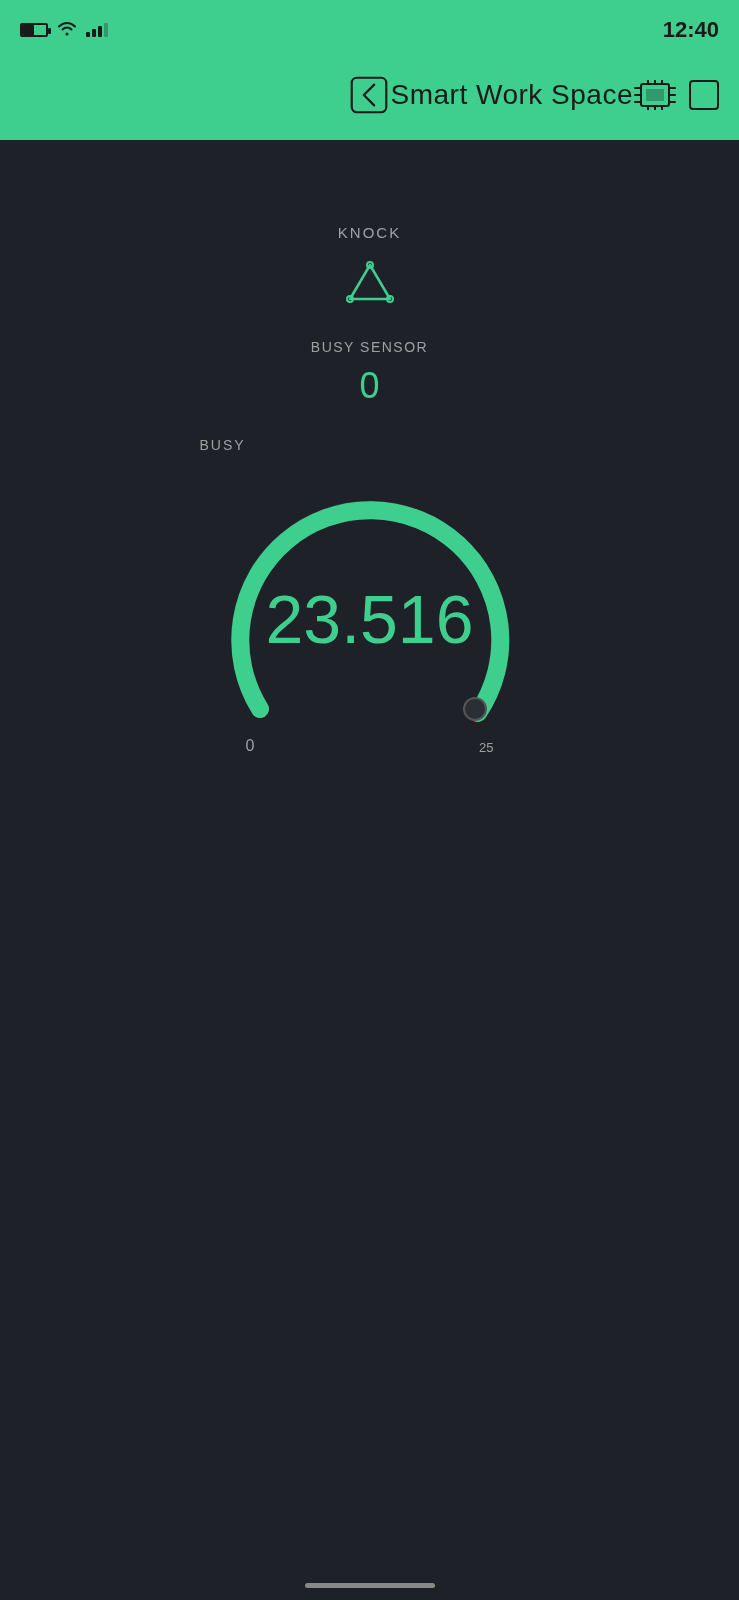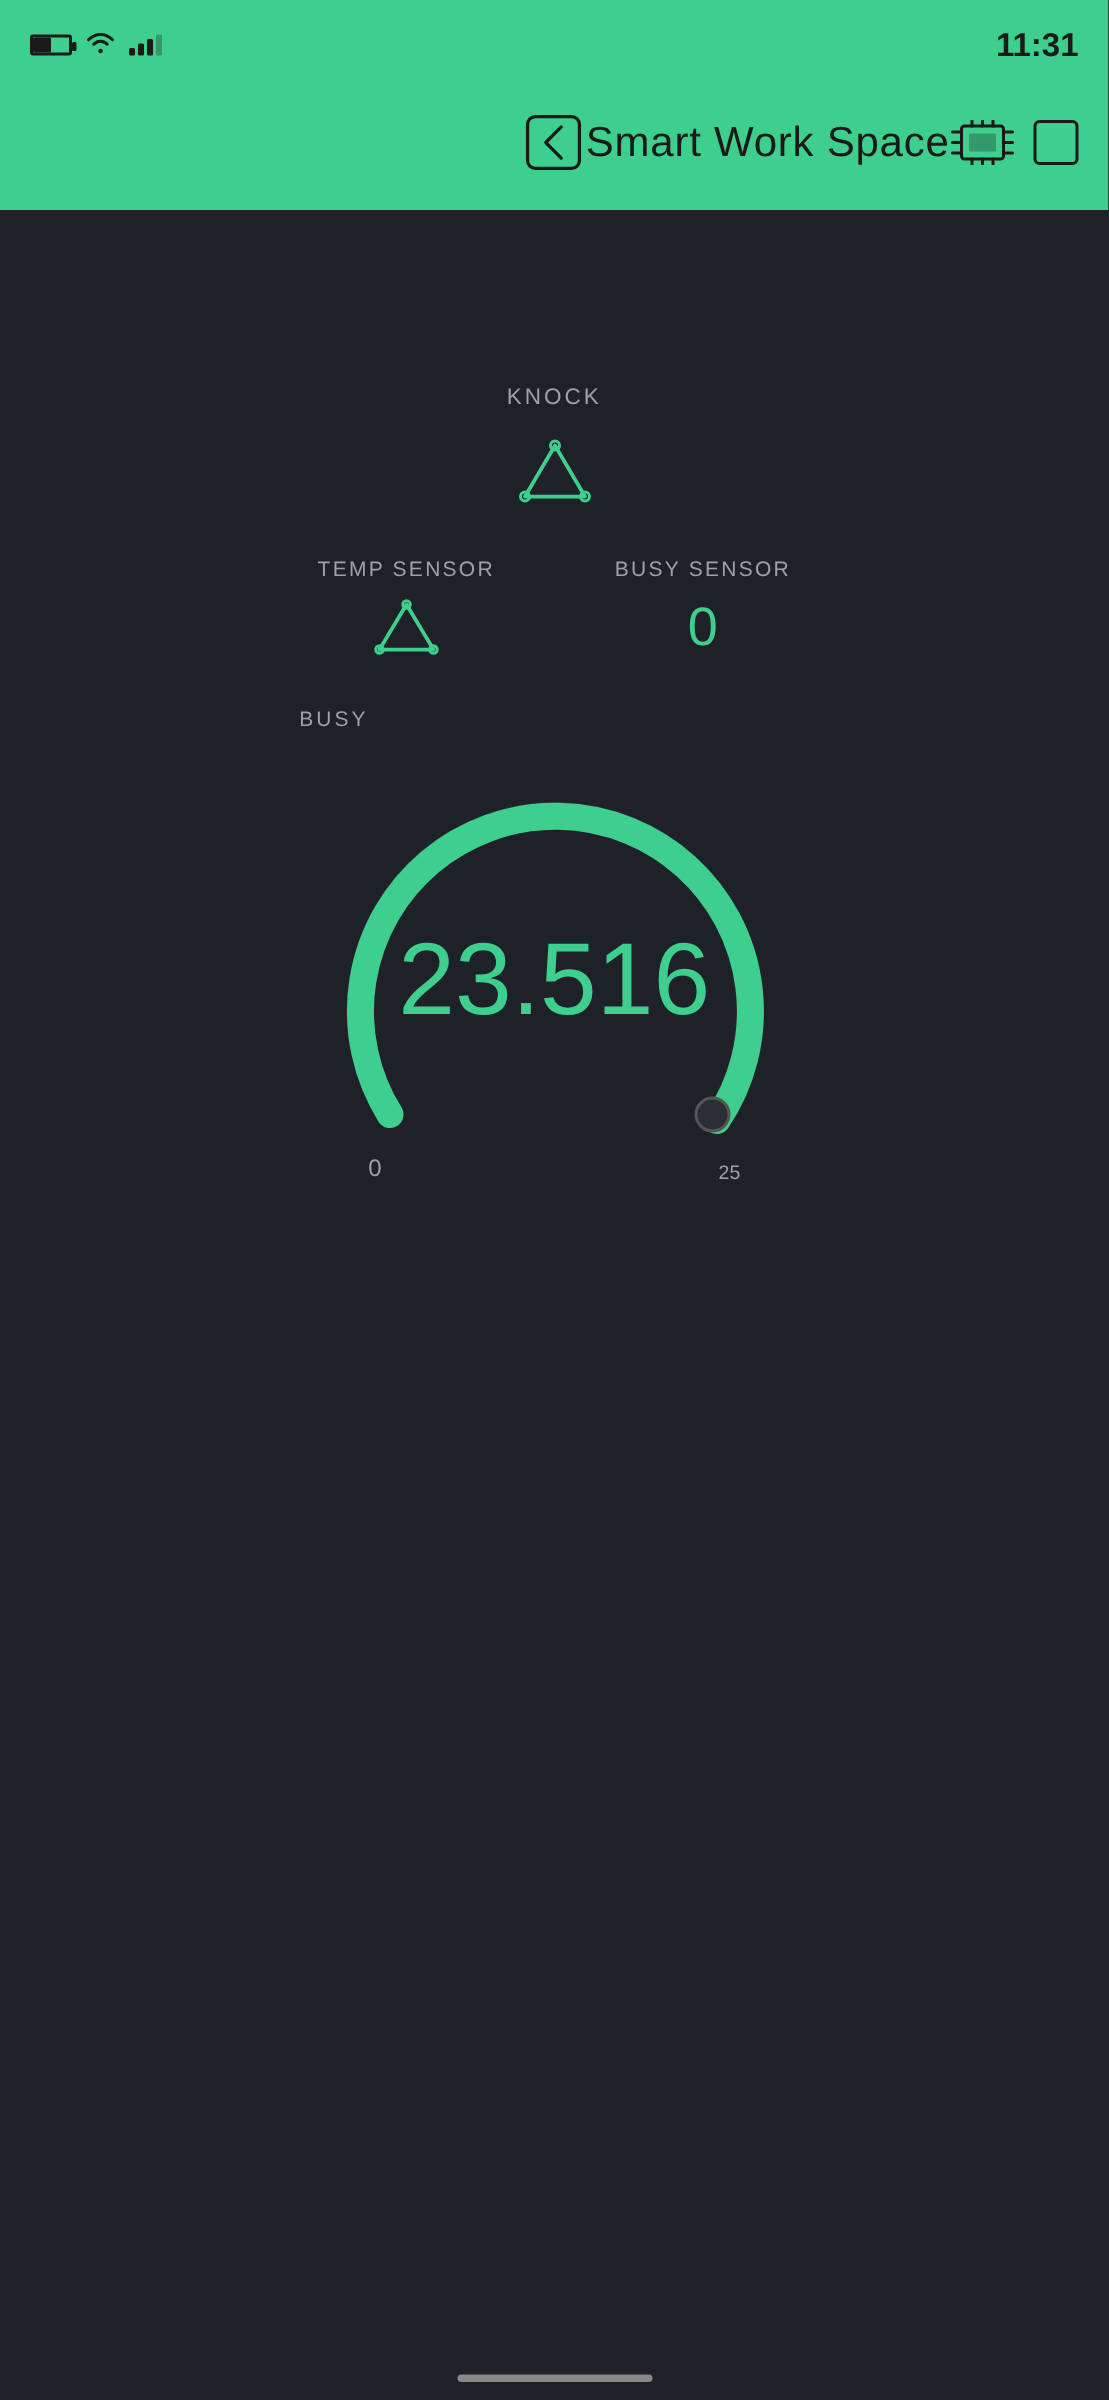--- a/index.html
+++ b/index.html
@@ -138,21 +138,21 @@
     }
 
     
     .main-content {
       width: 100%;
       height: calc(1600px - 140px);
       background: #1e2228;
       display: flex;
       flex-direction: column;
       align-items: center;
-      padding-top: 116px;
+      padding-top: 84px;
     }
 
     
     .knock-section {
       display: flex;
       flex-direction: column;
       align-items: center;
       margin-bottom: 30px;
     }
 
@@ -288,21 +288,21 @@
         <path d="M3 6.5C5.1 4.4 7.9 3 11 3s5.9 1.4 8 3.5" stroke="#1a1a1a" stroke-width="2" stroke-linecap="round" fill="none"></path>
       </svg>
     </div>
     <div class="signal-bars">
       <span></span>
       <span></span>
       <span></span>
       <span></span>
     </div>
   </div>
-  <div class="status-time">11:31</div>
+  <div class="status-time">12:40</div>
 </div>
 
 <div class="app-header">
   <div class="header-back">
     <svg class="back-icon-svg" viewBox="0 0 44 44" fill="none" xmlns="http://www.w3.org/2000/svg">
       <rect x="2" y="2" width="40" height="40" rx="6" stroke="#1a1a1a" stroke-width="2.5" fill="none"></rect>
       <path d="M28 10 L16 22 L28 34" stroke="#1a1a1a" stroke-width="2.5" stroke-linecap="round" stroke-linejoin="round" fill="none"></path>
       <line x1="28" y1="10" x2="28" y2="10" stroke="#1a1a1a" stroke-width="2.5"></line>
     </svg>
   </div>
@@ -337,29 +337,20 @@
     <svg class="triangle-icon" viewBox="0 0 52 52" fill="none">
       <path d="M26 8 L46 42 L6 42 Z" stroke="#3ecf8e" stroke-width="2.5" stroke-linejoin="round" fill="none"></path>
       <circle cx="26" cy="8" r="3" stroke="#3ecf8e" stroke-width="2" fill="none"></circle>
       <circle cx="46" cy="42" r="3" stroke="#3ecf8e" stroke-width="2" fill="none"></circle>
       <circle cx="6" cy="42" r="3" stroke="#3ecf8e" stroke-width="2" fill="none"></circle>
     </svg>
   </div>
 
   <div class="sensors-row">
     <div class="sensor-item">
-      <div class="sensor-label">TEMP SENSOR</div>
-      <svg class="sensor-triangle" viewBox="0 0 44 44" fill="none">
-        <path d="M22 6 L40 36 L4 36 Z" stroke="#3ecf8e" stroke-width="2.5" stroke-linejoin="round" fill="none"></path>
-        <circle cx="22" cy="6" r="2.5" stroke="#3ecf8e" stroke-width="2" fill="none"></circle>
-        <circle cx="40" cy="36" r="2.5" stroke="#3ecf8e" stroke-width="2" fill="none"></circle>
-        <circle cx="4" cy="36" r="2.5" stroke="#3ecf8e" stroke-width="2" fill="none"></circle>
-      </svg>
-    </div>
-    <div class="sensor-item">
       <div class="sensor-label">BUSY SENSOR</div>
       <div class="sensor-value">0</div>
     </div>
   </div>
 
   <div class="temp-section">
     <div class="temp-label">BUSY</div>
     <div class="gauge-container">
       <svg class="gauge-svg" viewBox="0 0 300 300" fill="none">
 

